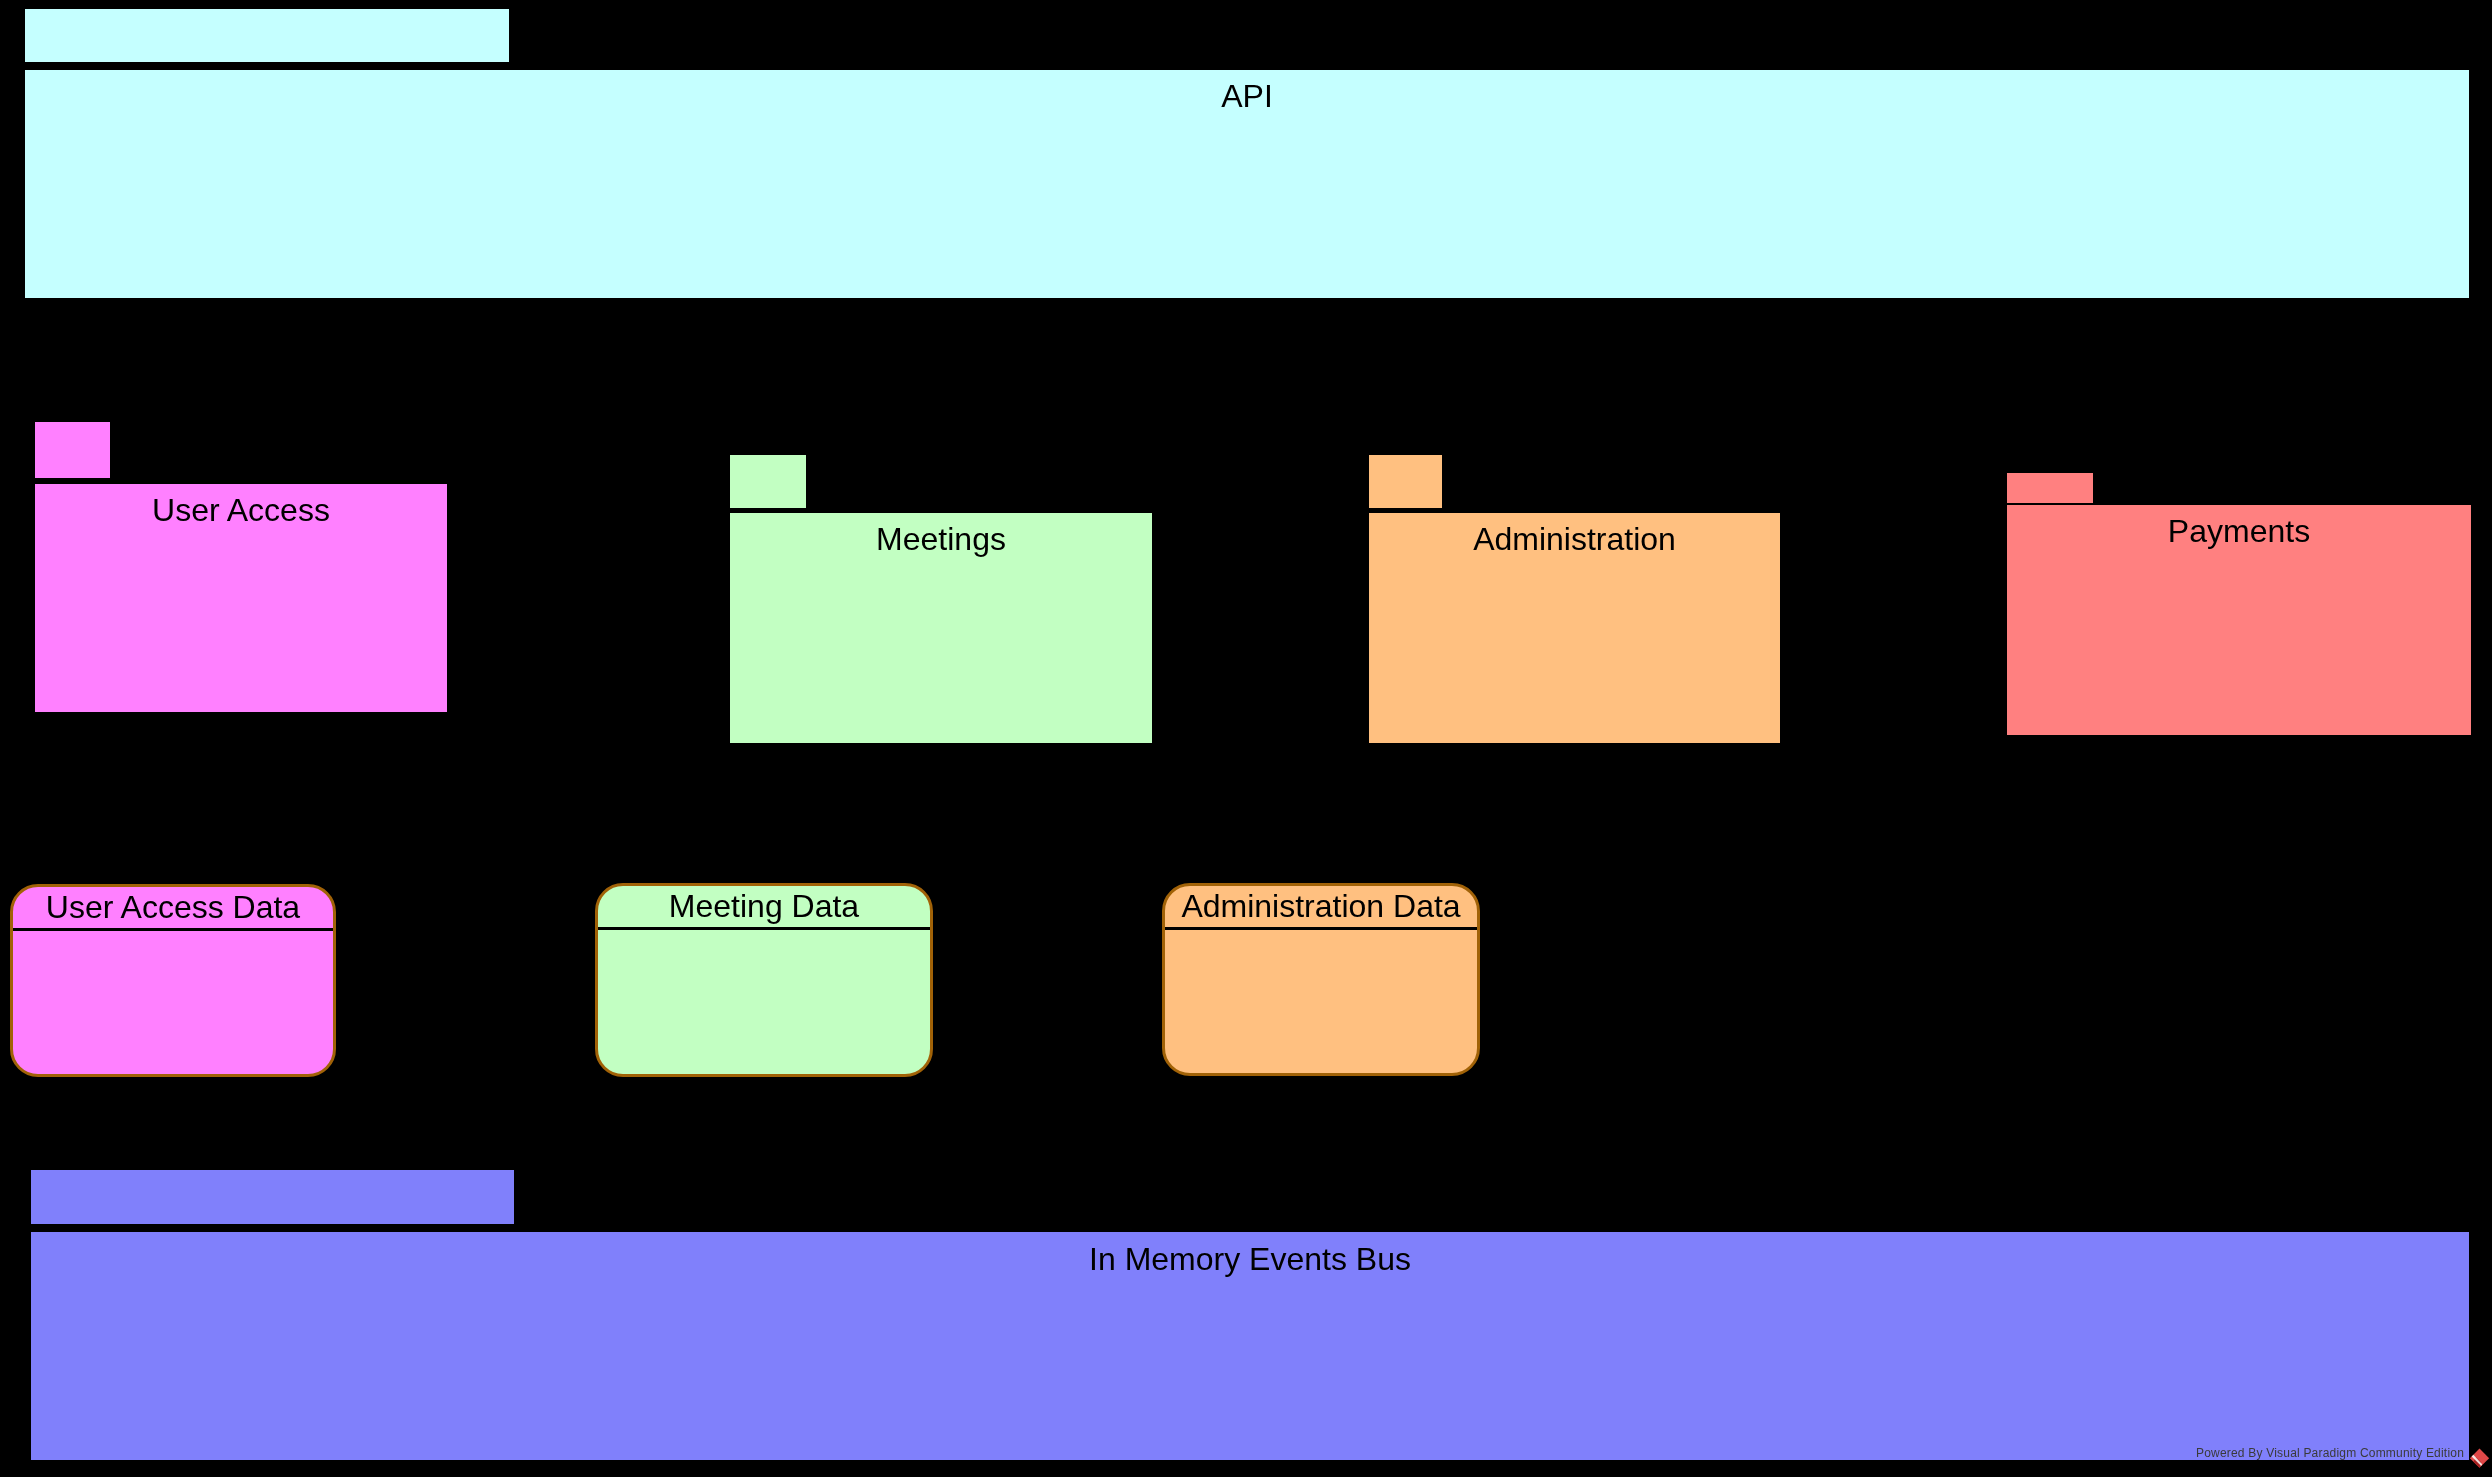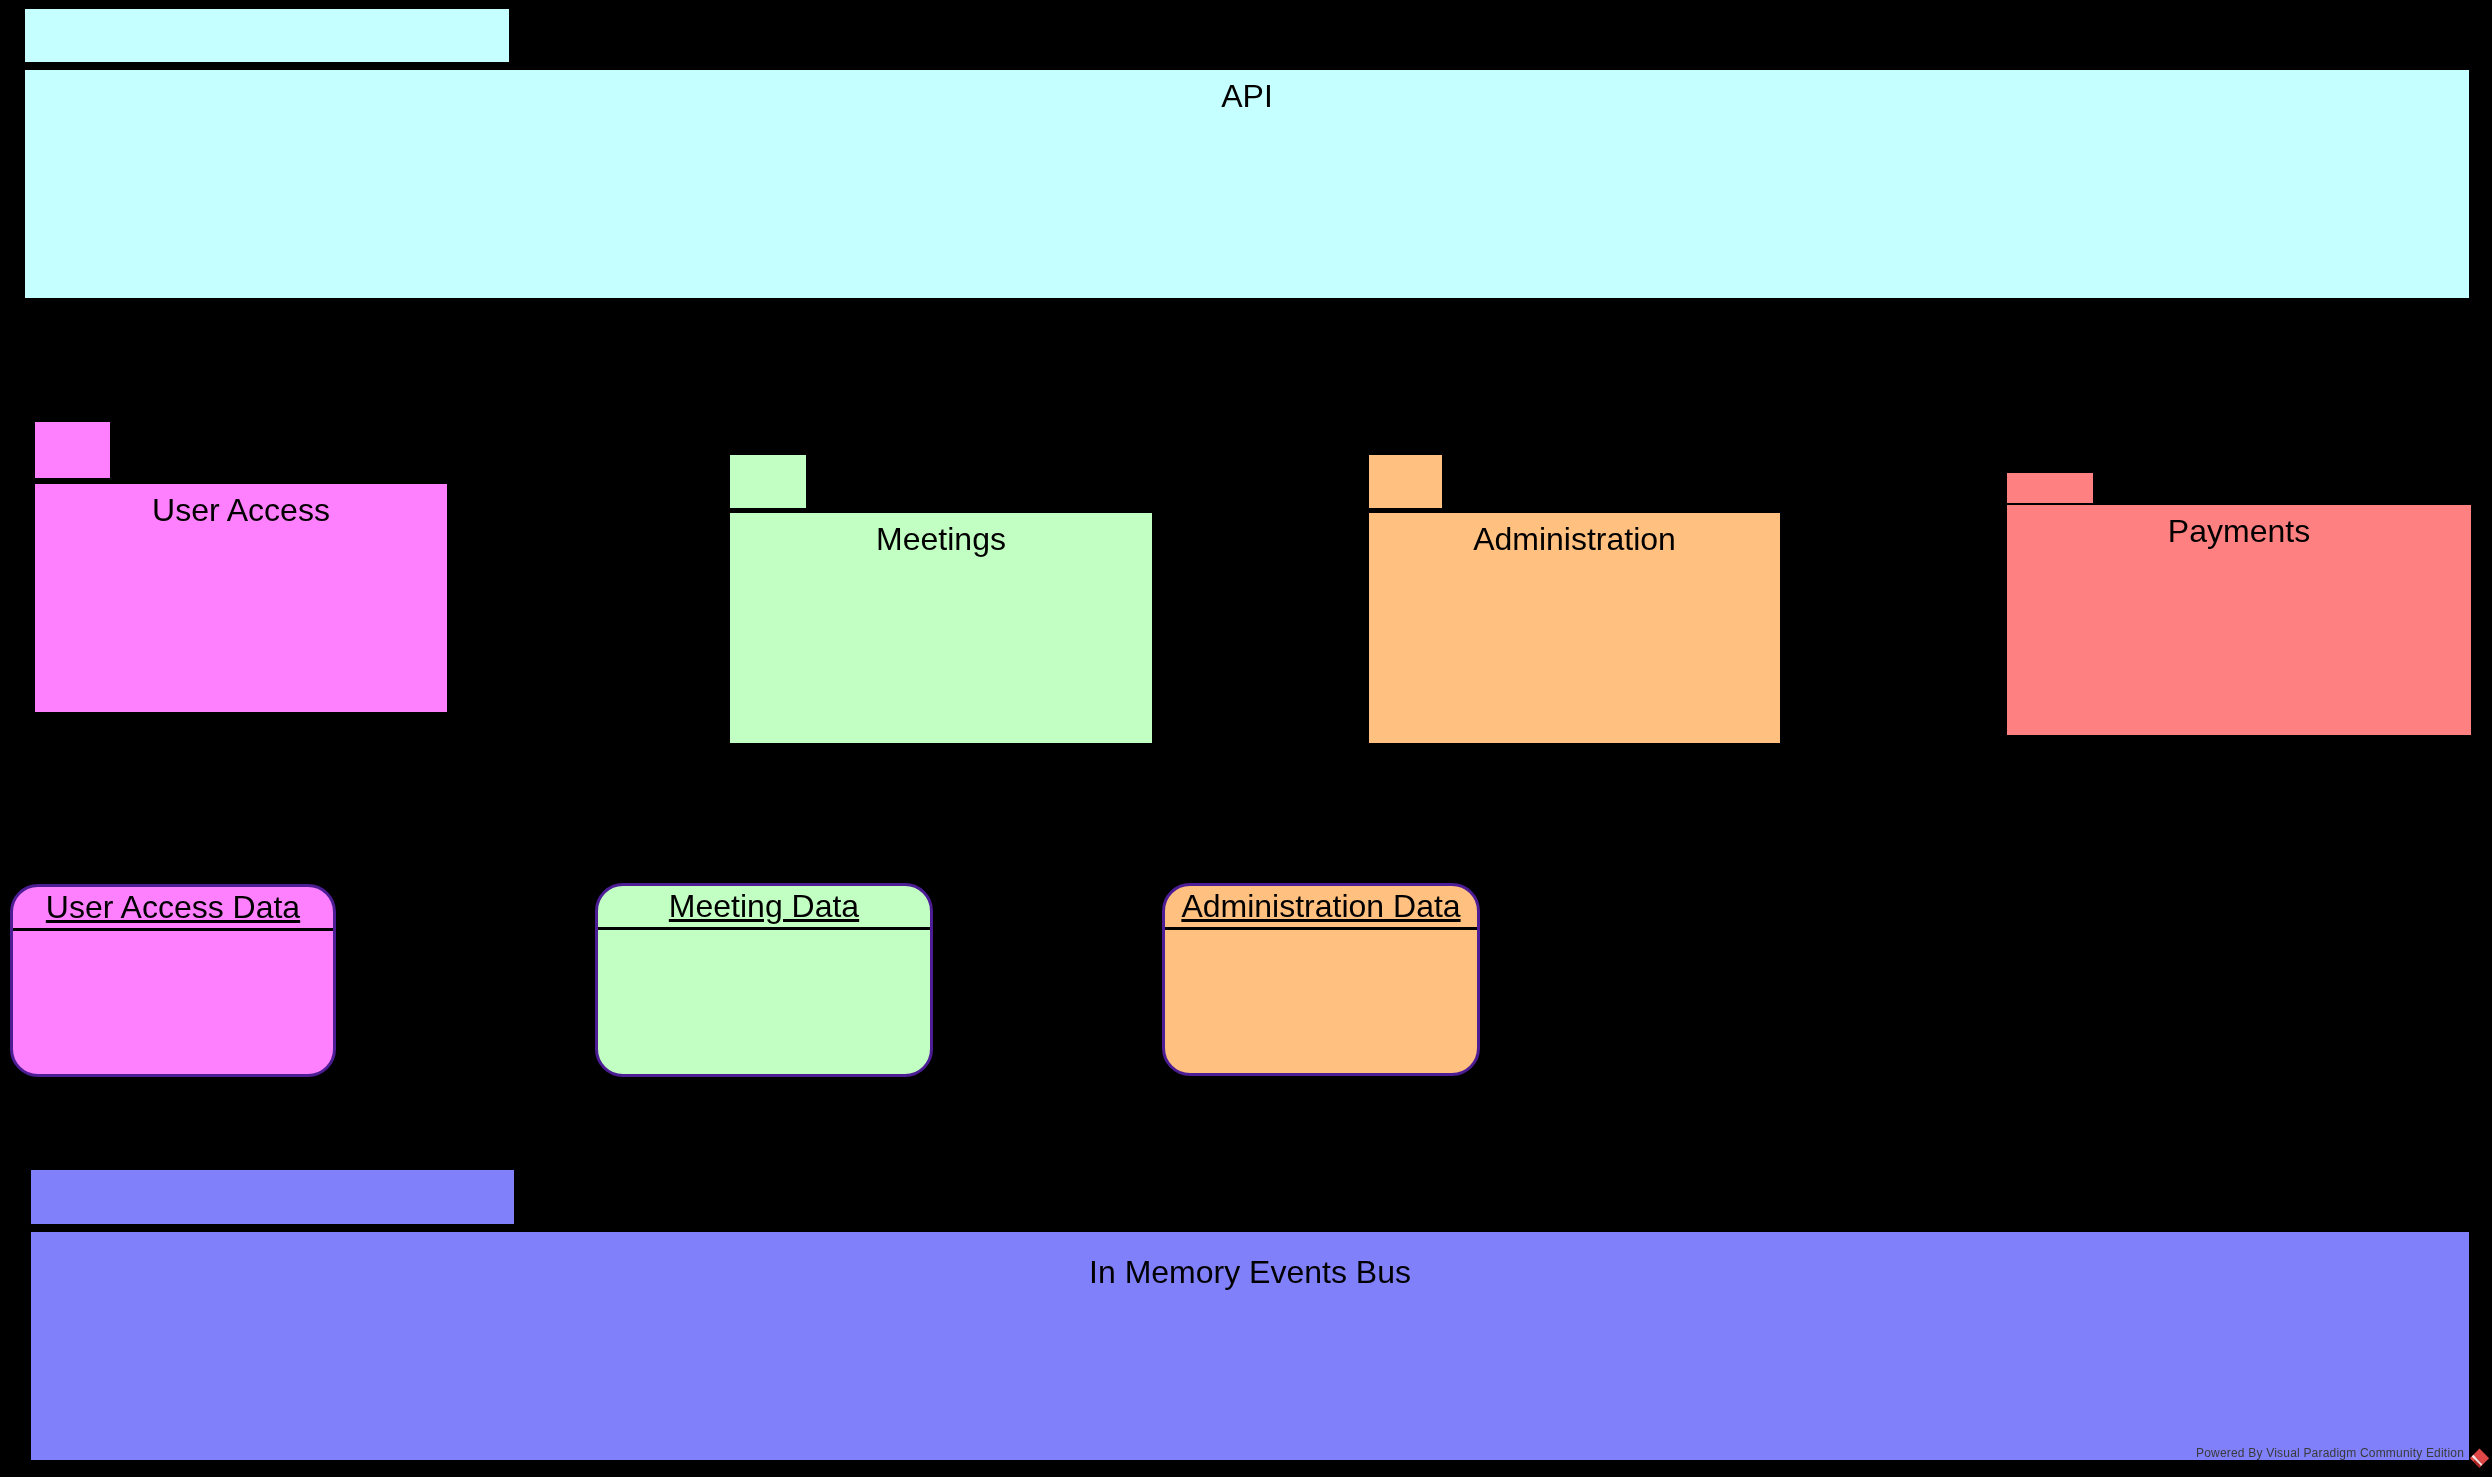--- a/index.html
+++ b/index.html
@@ -35,29 +35,28 @@
   #mt-body{left:728px;top:511px;width:426px;height:234px;}
   
   #ad-tab{left:1367px;top:453px;width:77px;height:57px;}
   #ad-body{left:1367px;top:511px;width:415px;height:234px;}
   
   #pa-tab{left:2005px;top:471px;width:90px;height:57px;}
   #pa-body{left:2005px;top:503px;width:468px;height:234px;}
   
   #bus-tab{left:29px;top:1168px;width:487px;height:58px;}
   #bus-body{left:29px;top:1230px;width:2442px;height:232px;}
-  #bus-body .lbl{padding-top:22px;}
+  #bus-body .lbl{padding-top:9px;}
   
   .comp{
     position:absolute;
     box-sizing:border-box;
-    border:3px solid #4c1d95;
+    border:3px solid #a16207;
     border-radius:28px;
     overflow:hidden;
-    text-decoration:underline;
   }
   .comp-hdr{
     height:44px;
     box-sizing:border-box;
     border-bottom:3px solid #000;
     display:flex;align-items:center;justify-content:center;
     font-size:32px;color:#000;white-space:nowrap;
   }
   #uad{left:10px;top:884px;width:326px;height:193px;}
   #mtd{left:595px;top:883px;width:338px;height:194px;}

